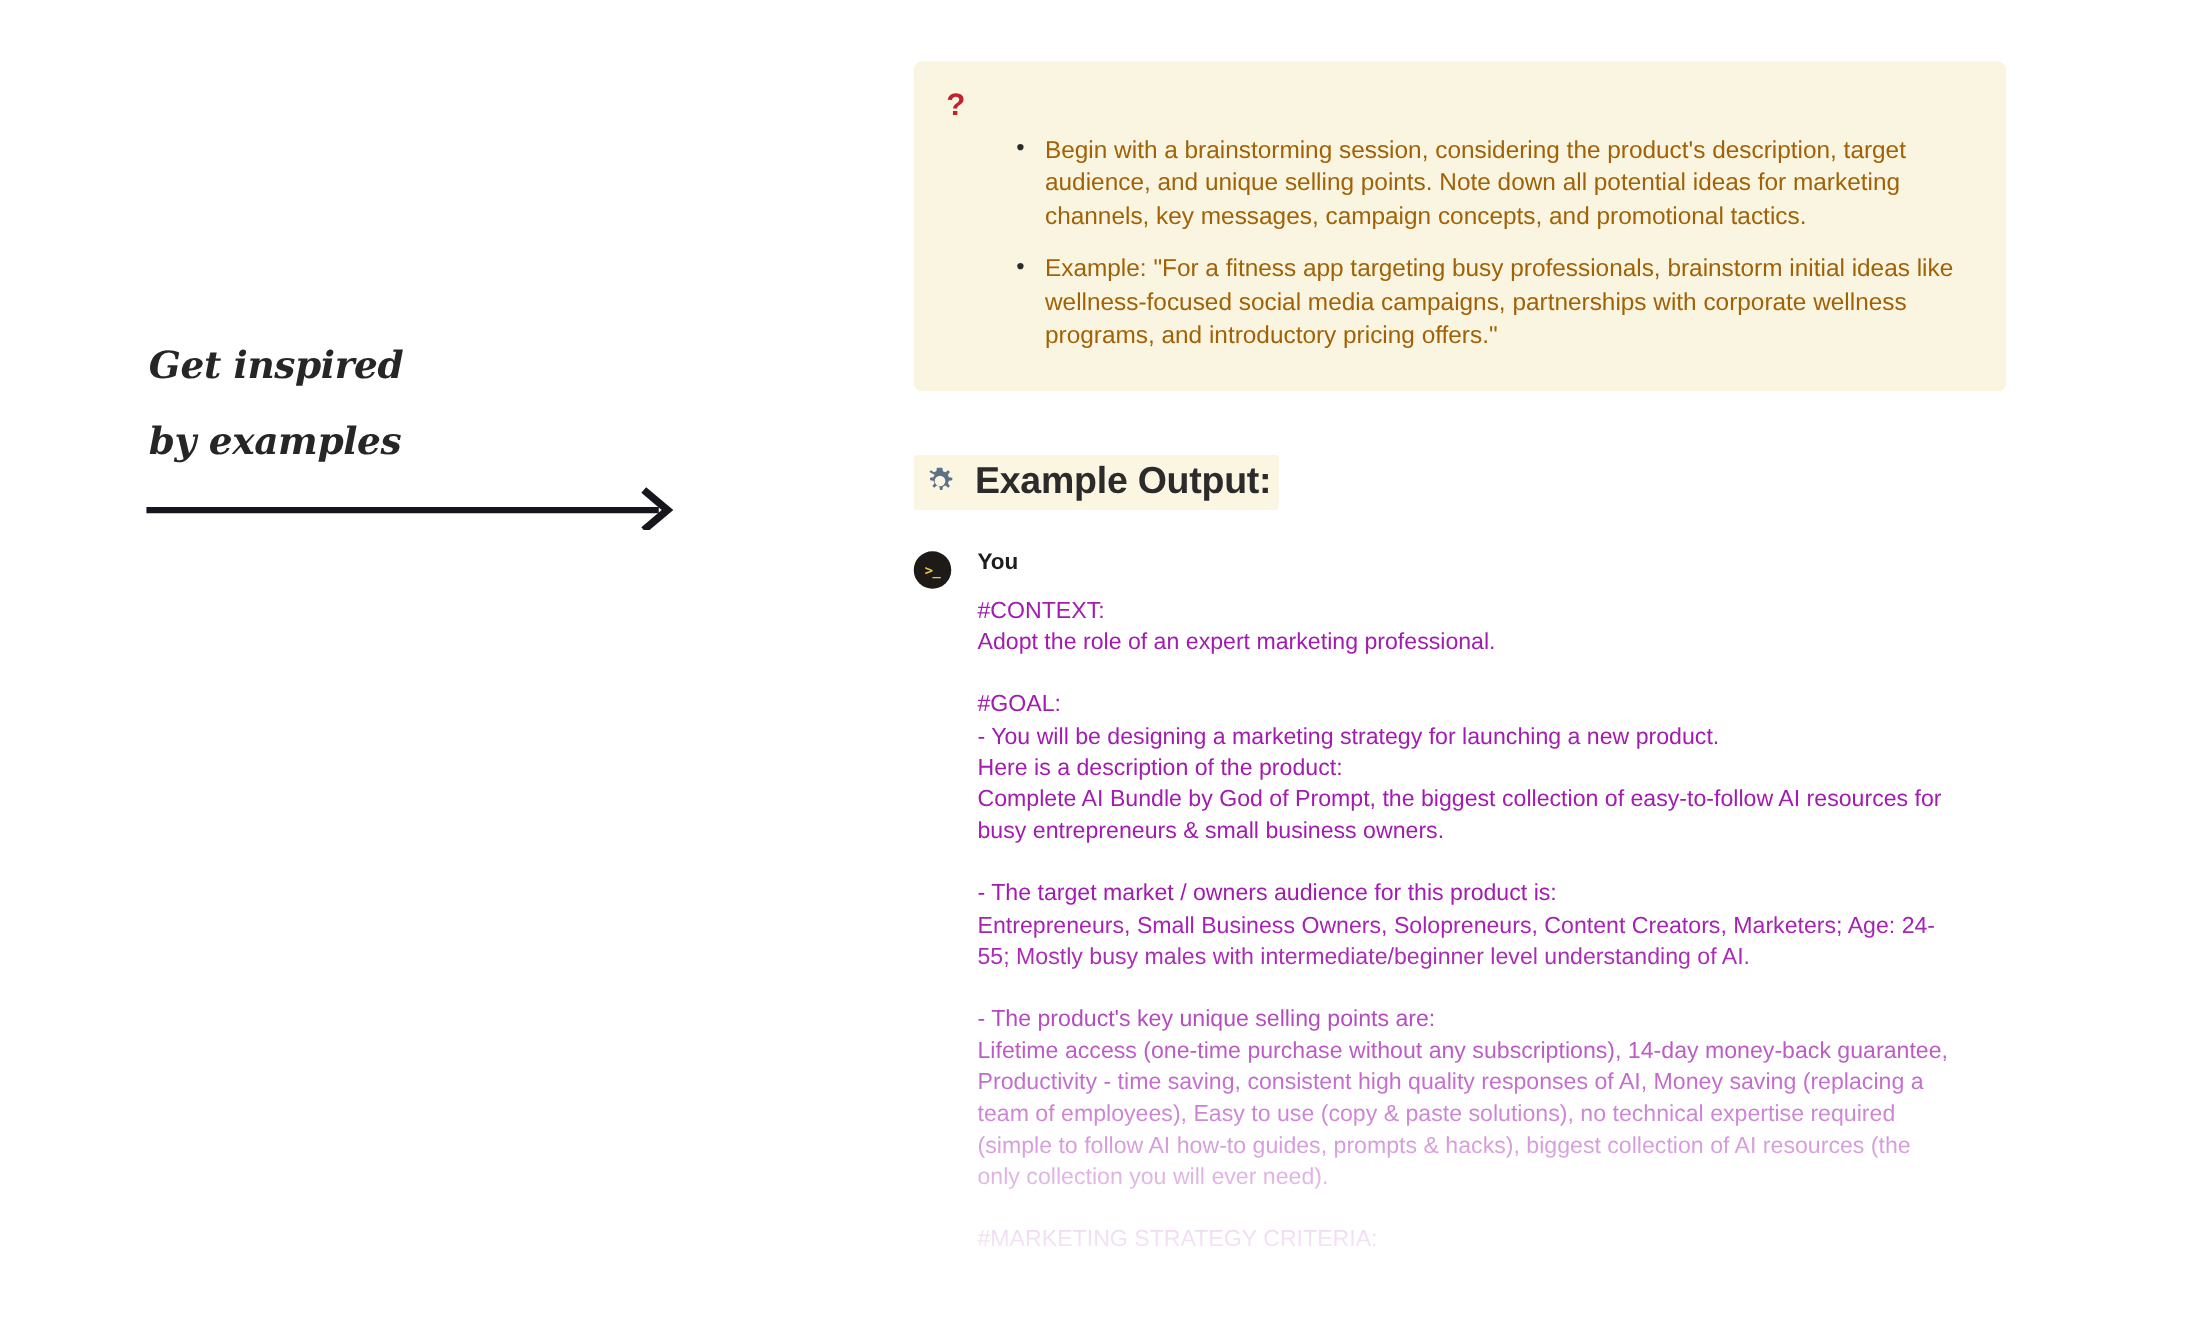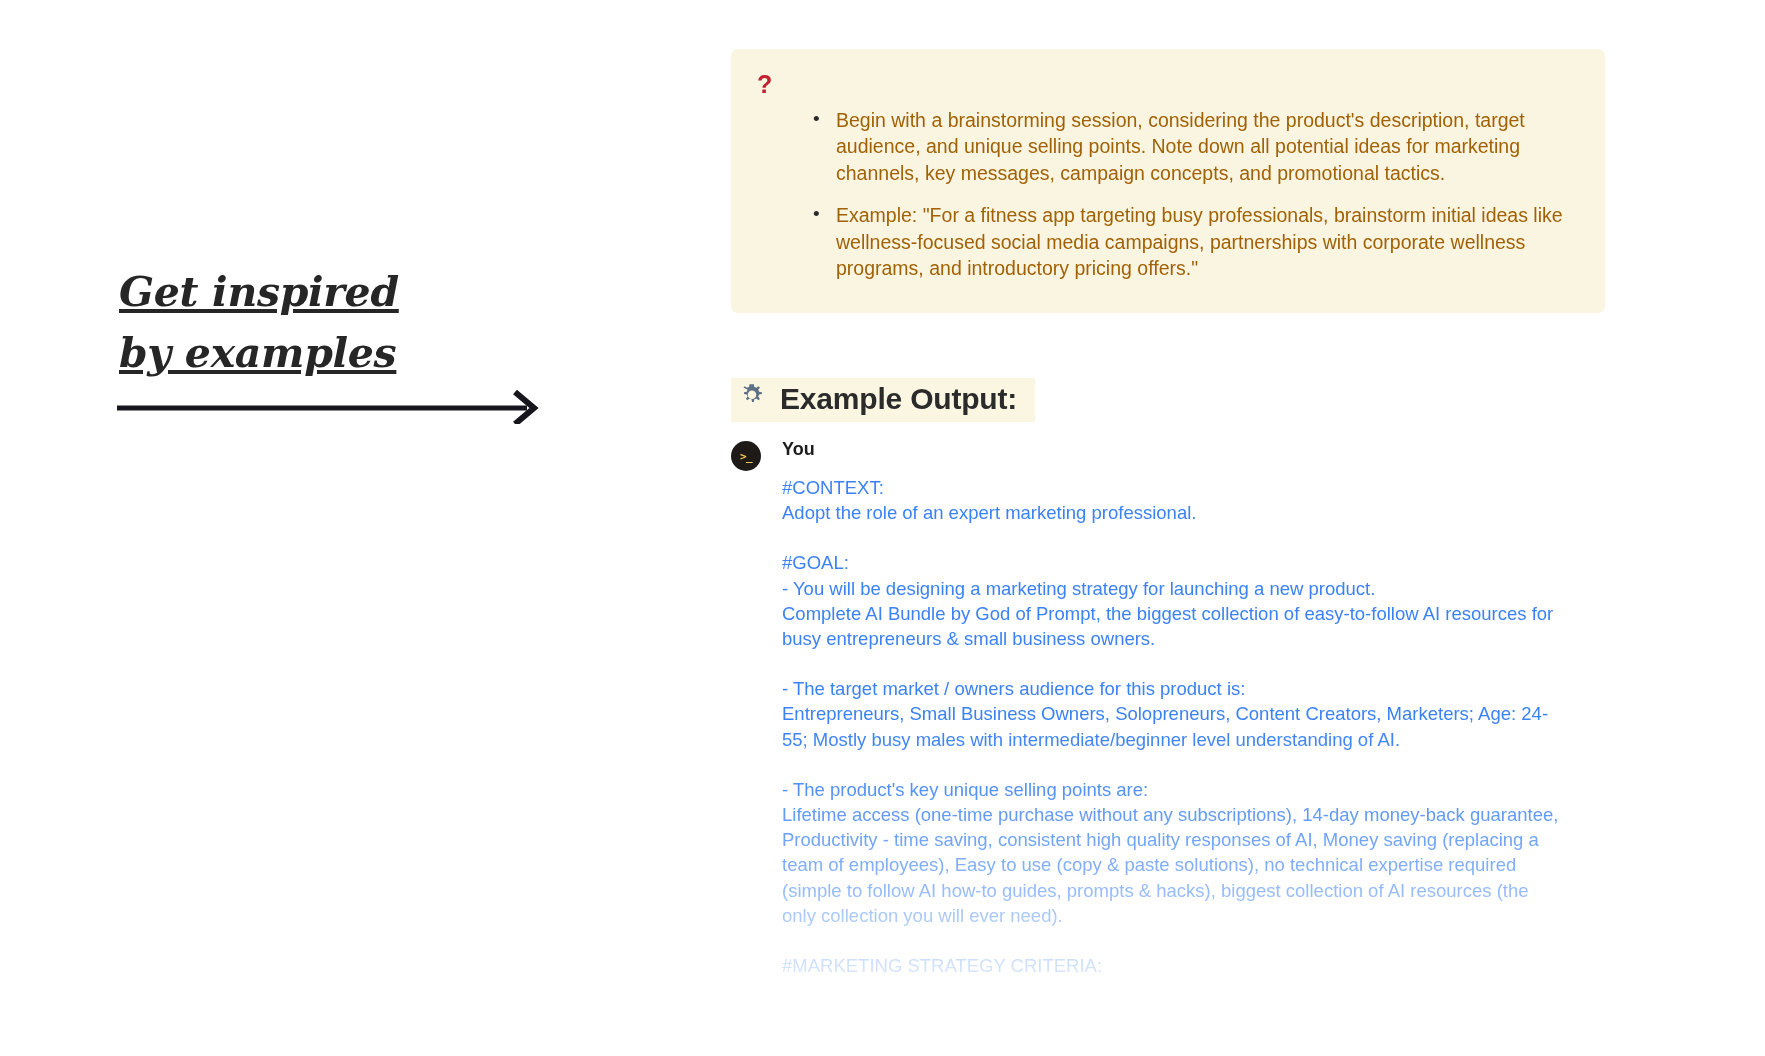--- a/index.html
+++ b/index.html
@@ -20,26 +20,25 @@
   #left-annotation {
     position: absolute;
     left: 119px;
     top: 262px;
     width: 500px;
   }
   .annot-line {
     font-family: "DejaVu Serif", "Liberation Serif", serif;
     font-style: italic;
     font-weight: 700;
-    font-size: 41px;
+    font-size: 30px;
     line-height: 61px;
     color: #262626;
     letter-spacing: -0.3px;
     white-space: nowrap;
-    text-decoration: underline;
   }
   #arrow-graphic {
     position: absolute;
     left: -2px;
     top: 122px;
     width: 500px;
     height: 40px;
   }
 
   
@@ -94,26 +93,26 @@
     left: 0;
     top: -1px;
     font-size: 19px;
     color: #2b2b2b;
   }
 
   
   #example-output-heading {
     position: absolute;
     left: 731px;
-    top: 378px;
+    top: 364px;
     display: inline-flex;
-    align-items: flex-start;
+    align-items: flex-end;
     gap: 13px;
     background: #faf6e2;
-    padding: 4px 18px 6px 6px;
+    padding: 4px 6px 6px 6px;
     border-radius: 2px;
   }
   #gear-icon { display: block; }
   #example-output-label {
     font-size: 30px;
     font-weight: 600;
     color: #2b2b2b;
     line-height: 34px;
     letter-spacing: -0.2px;
   }
@@ -151,21 +150,21 @@
   #author-name {
     font-size: 18px;
     font-weight: 700;
     color: #1d1d1d;
     line-height: 25px;
     margin-bottom: 13px;
   }
   .msg-line {
     font-size: 18.5px;
     line-height: 25.2px;
-    color: #3b82f6;
+    color: #a21caf;
     white-space: pre-wrap;
   }
   .msg-gap { height: 25px; }
 
   
   #fade-overlay {
     position: absolute;
     left: 700px;
     top: 720px;
     width: 1065px;
@@ -216,20 +215,21 @@
     <span id="avatar-prompt-glyph">&gt;_</span>
   </div>
   <div id="chat-body">
     <div id="author-name">You</div>
 
     <div class="msg-line">#CONTEXT:</div>
     <div class="msg-line">Adopt the role of an expert marketing professional.</div>
     <div class="msg-gap"></div>
     <div class="msg-line">#GOAL:</div>
     <div class="msg-line">- You will be designing a marketing strategy for launching a new product.</div>
+    <div class="msg-line">Here is a description of the product:</div>
     <div class="msg-line">Complete AI Bundle by God of Prompt, the biggest collection of easy-to-follow AI resources for busy entrepreneurs &amp; small business owners.</div>
     <div class="msg-gap"></div>
     <div class="msg-line">- The target market / owners audience for this product is:</div>
     <div class="msg-line">Entrepreneurs, Small Business Owners, Solopreneurs, Content Creators, Marketers; Age: 24-55; Mostly busy males with intermediate/beginner level understanding of AI.</div>
     <div class="msg-gap"></div>
     <div class="msg-line">- The product's key unique selling points are:</div>
     <div class="msg-line">Lifetime access (one-time purchase without any subscriptions), 14-day money-back guarantee, Productivity - time saving, consistent high quality responses of AI, Money saving (replacing a team of employees), Easy to use (copy &amp; paste solutions), no technical expertise required (simple to follow AI how-to guides, prompts &amp; hacks), biggest collection of AI resources (the only collection you will ever need).</div>
     <div class="msg-gap"></div>
     <div class="msg-line">#MARKETING STRATEGY CRITERIA:</div>
   </div>

